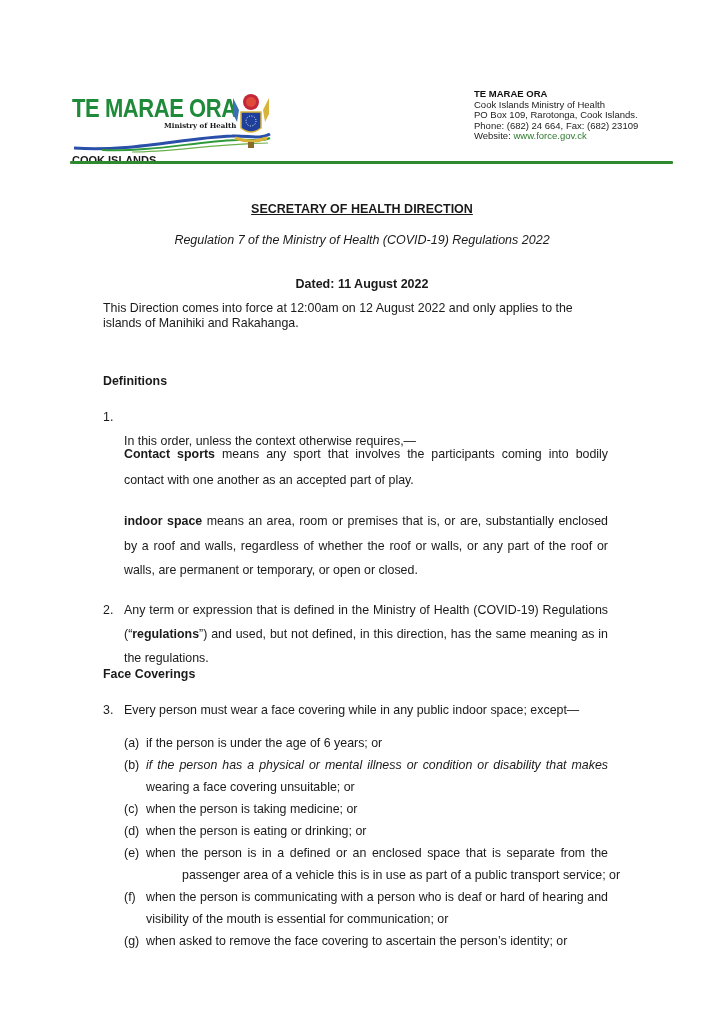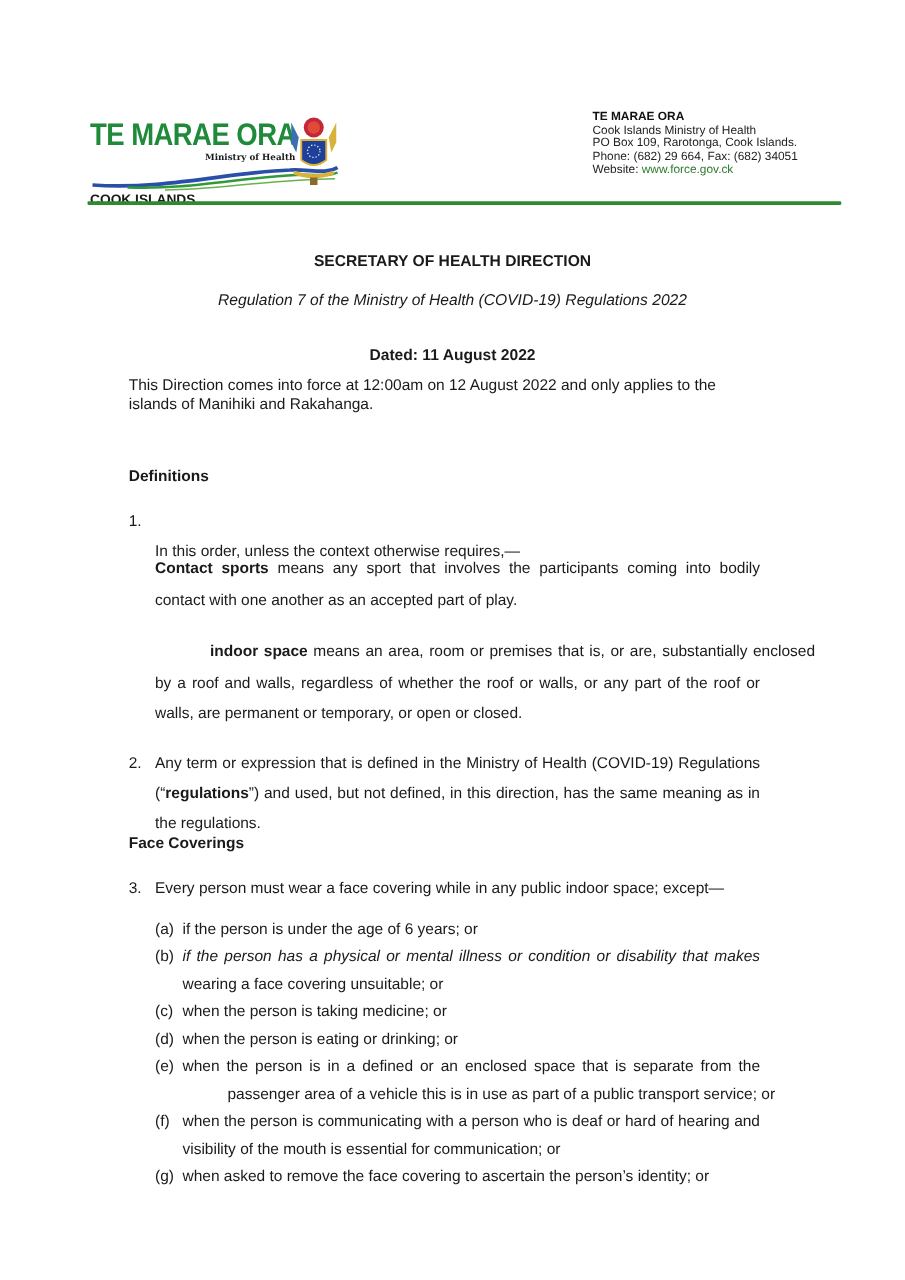--- a/index.html
+++ b/index.html
@@ -18,21 +18,21 @@
   .crest { position:absolute; left:229px; top:92px; width:44px; height:58px; }
 
   .contact { position:absolute; left:474px; top:89px; font-size:9.5px; line-height:10.5px; color:#222; }
   .contact .org { font-weight:bold; color:#111; }
   .contact .web-value { color:#2d7a2d; }
 
   .rule { position:absolute; left:70px; top:161px; width:603px; height:3px; background:#2f8a2f; border-radius:1px; }
 
   .doc { position:absolute; left:0; top:0; width:724px; }
   .p { position:absolute; font-size:12.4px; white-space:nowrap; }
-  .title { left:0; width:724px; text-align:center; top:202px; font-weight:bold; font-size:12.5px; }
+  .title { left:0; width:724px; text-align:center; top:202px; font-weight:bold; text-decoration:underline; font-size:12.5px; }
   .subtitle { left:0; width:724px; text-align:center; top:233px; font-style:italic; font-size:12.5px; }
   .dated { left:0; width:724px; text-align:center; top:277px; font-weight:bold; font-size:12.5px; }
   .heading { font-weight:bold; left:103px; }
   .num { position:absolute; left:103px; }
   .numtext { position:absolute; left:124px; }
   .just { position:absolute; left:124px; width:484px; text-align:justify; text-align-last:justify; white-space:nowrap; }
   .sub-label { position:absolute; left:124px; }
   .sub-text { position:absolute; left:146px; }
   .sub-just { position:absolute; left:146px; width:462px; text-align:justify; text-align-last:justify; white-space:nowrap; }
   .b { font-weight:bold; }
@@ -60,21 +60,21 @@
     <path d="M12 20 L32 20 L32 36 Q22 44 12 36 Z" fill="#1e3f9a" stroke="#d9b23a" stroke-width="1.5"></path>
     <circle cx="22" cy="29" r="5" fill="none" stroke="#ffffff" stroke-width="1" stroke-dasharray="1 1.6"></circle>
     <path d="M6 46 Q22 52 38 46" stroke="#d9b23a" stroke-width="3" fill="none"></path>
     <rect x="19" y="50" width="6" height="6" fill="#8a6a2a"></rect>
   </svg>
 
   <div class="contact">
     <div class="org">TE MARAE ORA</div>
     <div>Cook Islands Ministry of Health</div>
     <div>PO Box 109, Rarotonga, Cook Islands.</div>
-    <div>Phone:  (682) 29 664, Fax:  (682) 34051</div>
+    <div>Phone:  (682) 24 664, Fax:  (682) 23109</div>
     <div><span>Website: </span><span class="web-value">www.force.gov.ck</span></div>
   </div>
 
   <div class="rule"></div>
 </div>
 
 <div class="doc">
   <div class="p title">SECRETARY OF HEALTH DIRECTION</div>
   <div class="p subtitle">Regulation 7 of the Ministry of Health (COVID-19) Regulations 2022</div>
   <div class="p dated">Dated: 11 August 2022</div>
@@ -83,21 +83,21 @@
   <div class="p" style="left:103px;top:316px;">islands of Manihiki and Rakahanga.</div>
 
   <div class="p heading" style="top:374px;">Definitions</div>
 
   <div class="p num" style="top:410px;">1.</div>
   <div class="p numtext" style="top:410px;margin-top:24px;">In this order, unless the context otherwise requires,—</div>
 
   <div class="p just" style="top:447px;"><span class="b">Contact sports</span><span> means any sport that involves the participants coming into bodily</span></div>
   <div class="p" style="left:124px;top:473px;">contact with one another as an accepted part of play.</div>
 
-  <div class="p just" style="top:514px;margin-left:44px;"><span class="b">indoor space</span><span> means an area, room or premises that is, or are, substantially enclosed</span></div>
+  <div class="p just" style="top:514px;"><span class="b">indoor space</span><span> means an area, room or premises that is, or are, substantially enclosed</span></div>
   <div class="p just" style="top:539px;">by a roof and walls, regardless of whether the roof or walls, or any part of the roof or</div>
   <div class="p" style="left:124px;top:563px;">walls, are permanent or temporary, or open or closed.</div>
 
   <div class="p num" style="top:603px;">2.</div>
   <div class="p just" style="top:603px;">Any term or expression that is defined in the Ministry of Health (COVID-19) Regulations</div>
   <div class="p just" style="top:627px;"><span>(“</span><span class="b">regulations</span><span>”) and used, but not defined, in this direction, has the same meaning as in</span></div>
   <div class="p" style="left:124px;top:651px;">the regulations.</div>
 
   <div class="p heading" style="top:667px;">Face Coverings</div>
 

